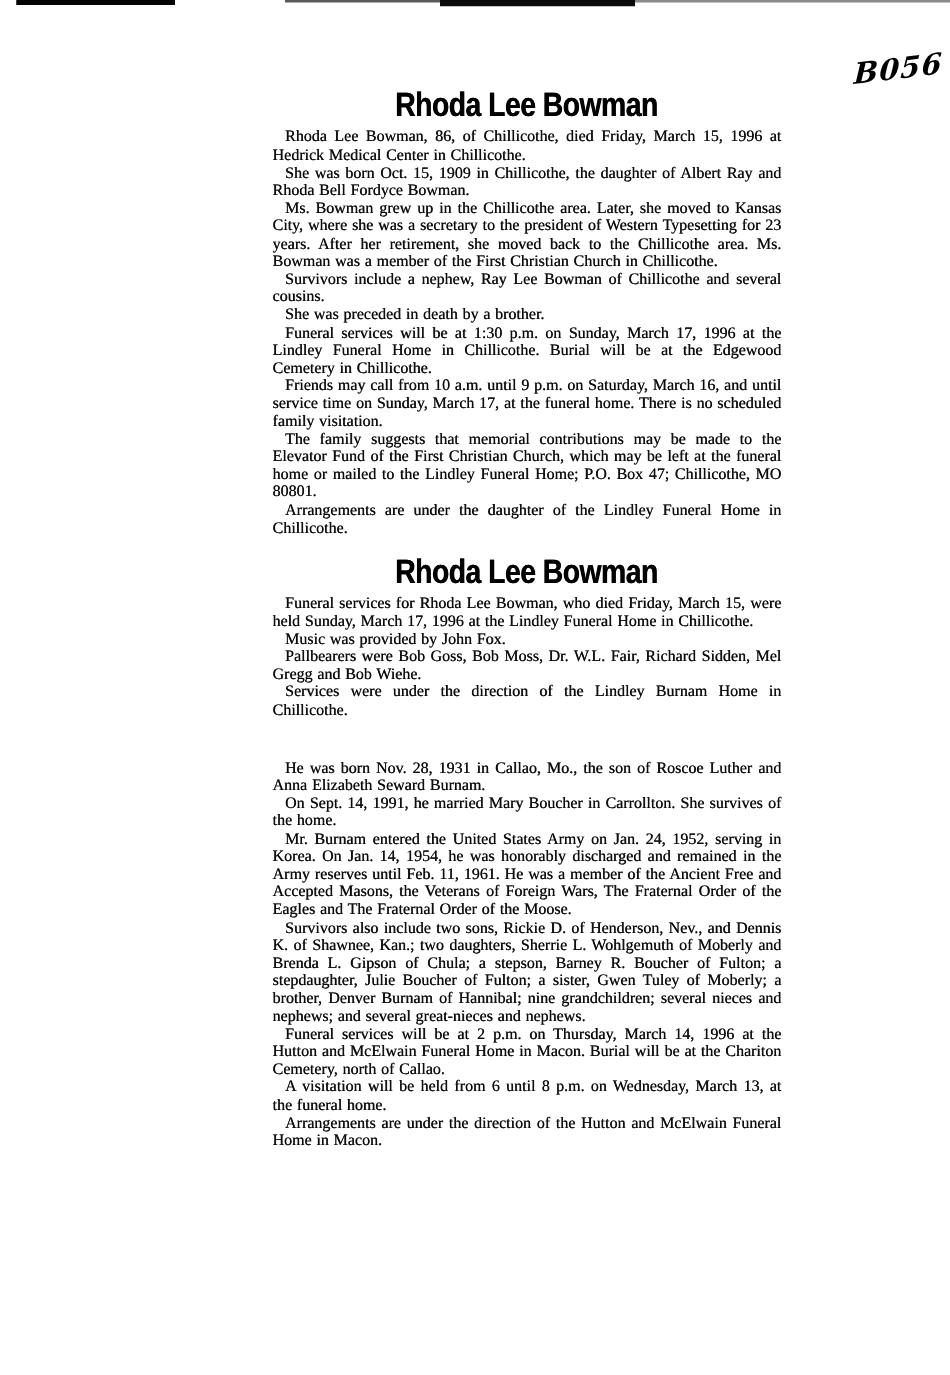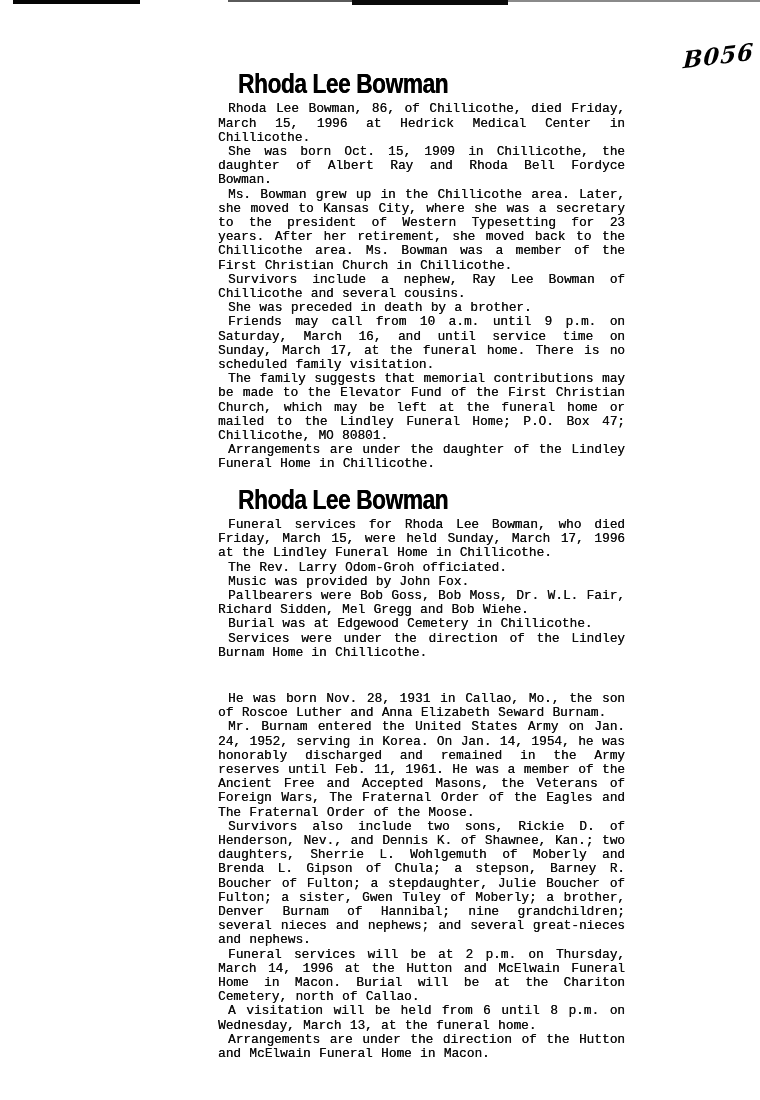--- a/index.html
+++ b/index.html
@@ -48,20 +48,21 @@
     left: 218px;
     top: 70px;
     width: 407px;
   }
   .obit { margin: 0; }
   .obit + .obit { margin-top: 14px; }
   .obit:nth-child(3) { margin-top: 32px; }
 
   .obit-title {
     margin: 0 0 4px 0;
+    text-align: center;
     font-family: "Liberation Sans", sans-serif;
     font-weight: bold;
     font-size: 27px;
     line-height: 1.05;
     white-space: nowrap;
     color: #000;
   }
   .obit-title .t {
     display: inline-block;
     transform: scaleX(0.84);
@@ -70,21 +71,20 @@
     text-shadow: 0.4px 0 0 #000;
   }
   .obit-para {
     margin: 0;
     text-indent: 10px;
     text-align: justify;
     font-size: 12.8px;
     line-height: 14.2px;
     word-spacing: 0.6px;
     text-shadow: 0.25px 0.15px 0.3px rgba(0,0,0,0.85);
-    font-family: Liberation Mono, monospace;
   }
 </style>
 </head>
 <body>
 
 <div class="page">
   <div class="scan-bar b1"></div>
   <div class="scan-bar b2"></div>
   <div class="scan-bar b3"></div>
   <div class="scan-bar b4"></div>
@@ -93,41 +93,41 @@
 
   <div class="column" id="obits">
   <section class="obit">
     <h2 class="obit-title"><span class="t">Rhoda Lee Bowman</span></h2>
     <div class="obit-body">
           <p class="obit-para">Rhoda Lee Bowman, 86, of Chillicothe, died Friday, March 15, 1996 at Hedrick Medical Center in Chillicothe.</p>
           <p class="obit-para">She was born Oct. 15, 1909 in Chillicothe, the daughter of Albert Ray and Rhoda Bell Fordyce Bowman.</p>
           <p class="obit-para">Ms. Bowman grew up in the Chillicothe area. Later, she moved to Kansas City, where she was a secretary to the president of Western Typesetting for 23 years. After her retirement, she moved back to the Chillicothe area. Ms. Bowman was a member of the First Christian Church in Chillicothe.</p>
           <p class="obit-para">Survivors include a nephew, Ray Lee Bowman of Chillicothe and several cousins.</p>
           <p class="obit-para">She was preceded in death by a brother.</p>
+          <p class="obit-para">Funeral services will be at 1:30 p.m. on Sunday, March 17, 1996 at the Lindley Funeral Home in Chillicothe. Burial will be at the Edgewood Cemetery in Chillicothe.</p>
           <p class="obit-para">Friends may call from 10 a.m. until 9 p.m. on Saturday, March 16, and until service time on Sunday, March 17, at the funeral home. There is no scheduled family visitation.</p>
           <p class="obit-para">The family suggests that memorial contributions may be made to the Elevator Fund of the First Christian Church, which may be left at the funeral home or mailed to the Lindley Funeral Home; P.O. Box 47; Chillicothe, MO 80801.</p>
           <p class="obit-para">Arrangements are under the daughter of the Lindley Funeral Home in Chillicothe.</p>
         </div>
   </section>
 
   <section class="obit">
     <h2 class="obit-title"><span class="t">Rhoda Lee Bowman</span></h2>
     <div class="obit-body">
           <p class="obit-para">Funeral services for Rhoda Lee Bowman, who died Friday, March 15, were held Sunday, March 17, 1996 at the Lindley Funeral Home in Chillicothe.</p>
-          <p class="obit-para">The Rev. Larry Odom-Groh officiated.</p>
           <p class="obit-para">Music was provided by John Fox.</p>
           <p class="obit-para">Pallbearers were Bob Goss, Bob Moss, Dr. W.L. Fair, Richard Sidden, Mel Gregg and Bob Wiehe.</p>
-          <p class="obit-para">Burial was at Edgewood Cemetery in Chillicothe.</p>
           <p class="obit-para">Services were under the direction of the Lindley Burnam Home in Chillicothe.</p>
         </div>
   </section>
 
   <section class="obit">
     <div class="obit-body">
           <p class="obit-para">He was born Nov. 28, 1931 in Callao, Mo., the son of Roscoe Luther and Anna Elizabeth Seward Burnam.</p>
+          <p class="obit-para">On Sept. 14, 1991, he married Mary Boucher in Carrollton. She survives of the home.</p>
           <p class="obit-para">Mr. Burnam entered the United States Army on Jan. 24, 1952, serving in Korea. On Jan. 14, 1954, he was honorably discharged and remained in the Army reserves until Feb. 11, 1961. He was a member of the Ancient Free and Accepted Masons, the Veterans of Foreign Wars, The Fraternal Order of the Eagles and The Fraternal Order of the Moose.</p>
           <p class="obit-para">Survivors also include two sons, Rickie D. of Henderson, Nev., and Dennis K. of Shawnee, Kan.; two daughters, Sherrie L. Wohlgemuth of Moberly and Brenda L. Gipson of Chula; a stepson, Barney R. Boucher of Fulton; a stepdaughter, Julie Boucher of Fulton; a sister, Gwen Tuley of Moberly; a brother, Denver Burnam of Hannibal; nine grandchildren; several nieces and nephews; and several great-nieces and nephews.</p>
           <p class="obit-para">Funeral services will be at 2 p.m. on Thursday, March 14, 1996 at the Hutton and McElwain Funeral Home in Macon. Burial will be at the Chariton Cemetery, north of Callao.</p>
           <p class="obit-para">A visitation will be held from 6 until 8 p.m. on Wednesday, March 13, at the funeral home.</p>
           <p class="obit-para">Arrangements are under the direction of the Hutton and McElwain Funeral Home in Macon.</p>
         </div>
   </section>
 </div>
 </div>
 

